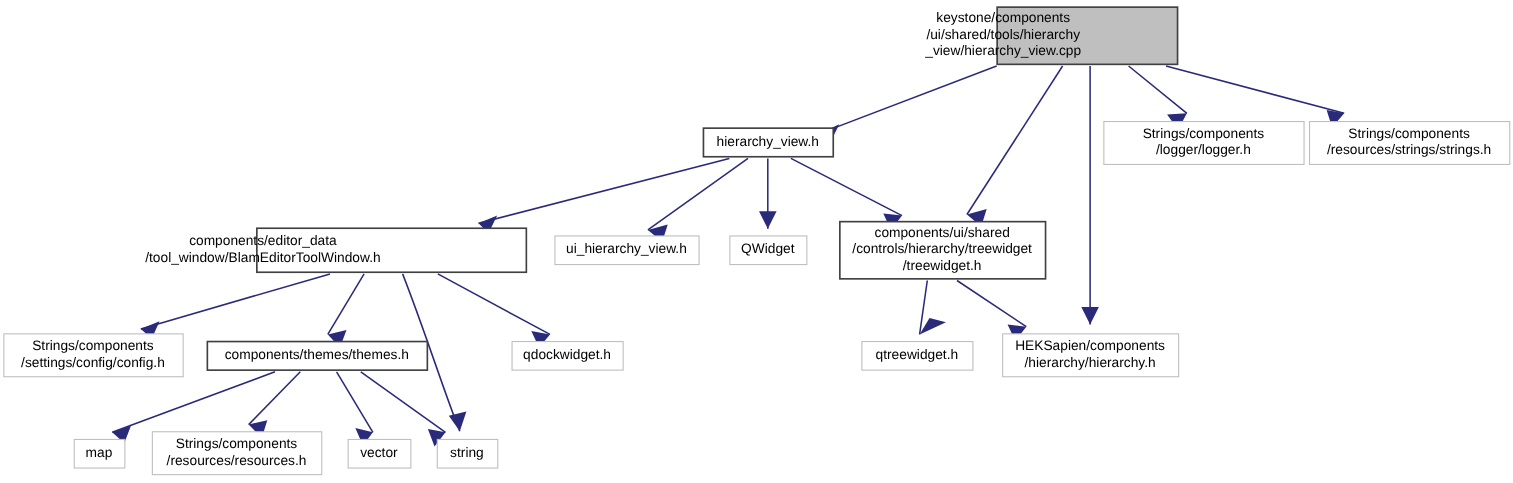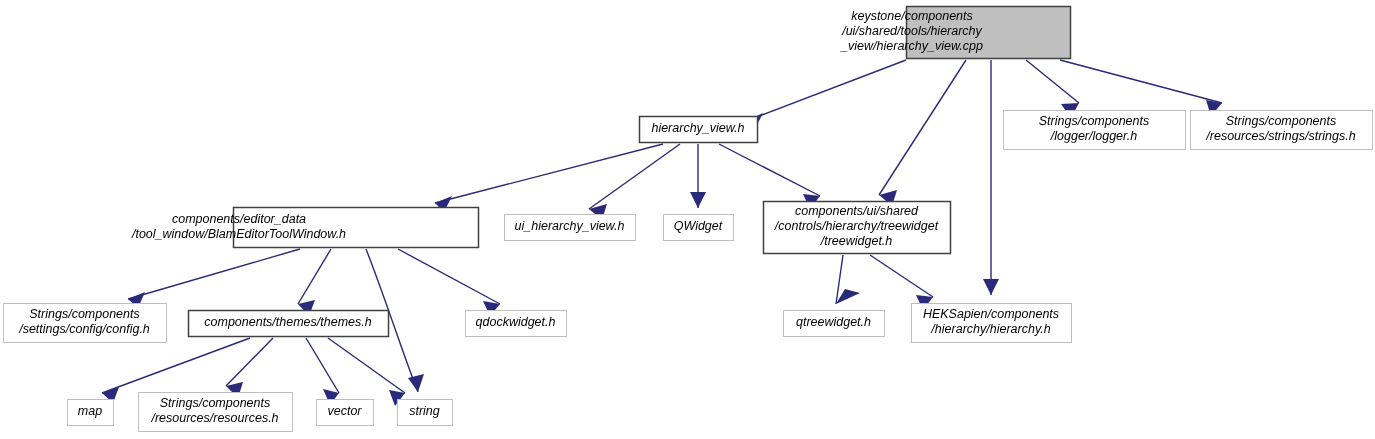--- a/index.html
+++ b/index.html
@@ -10,21 +10,20 @@
   body {
     width: 1375px;
     height: 439px;
     font-family: "Liberation Sans", sans-serif;
     overflow: hidden;
   }
   #graph-root {
     position: relative;
     width: 1375px;
     height: 439px;
-    font-style: italic;
   }
   svg.graph {
     display: block;
     width: 1375px;
     height: 439px;
   }
   .node-box {
     fill: #ffffff;
     stroke: #bfbfbf;
     stroke-width: 1;

